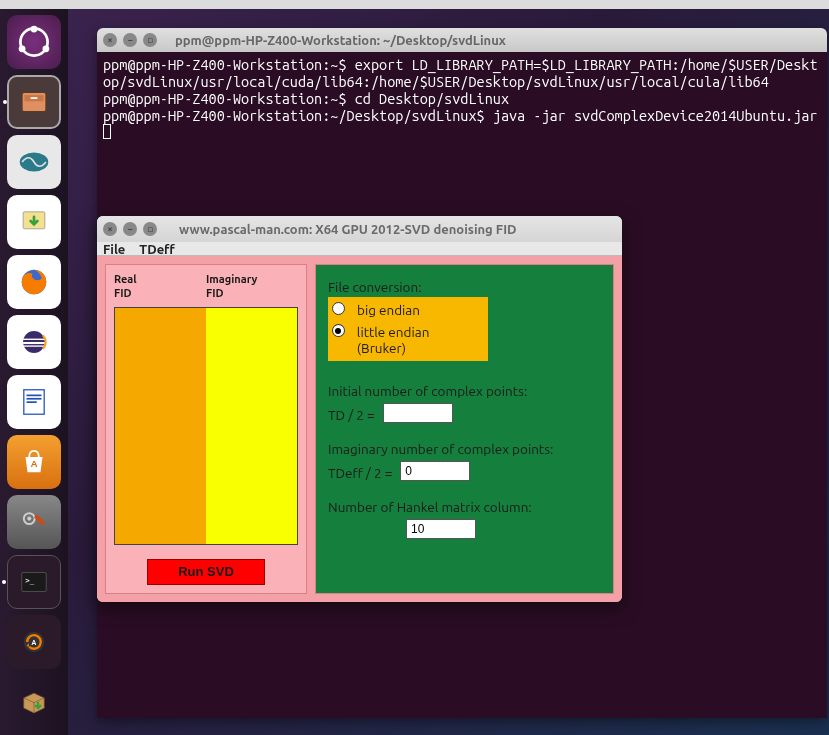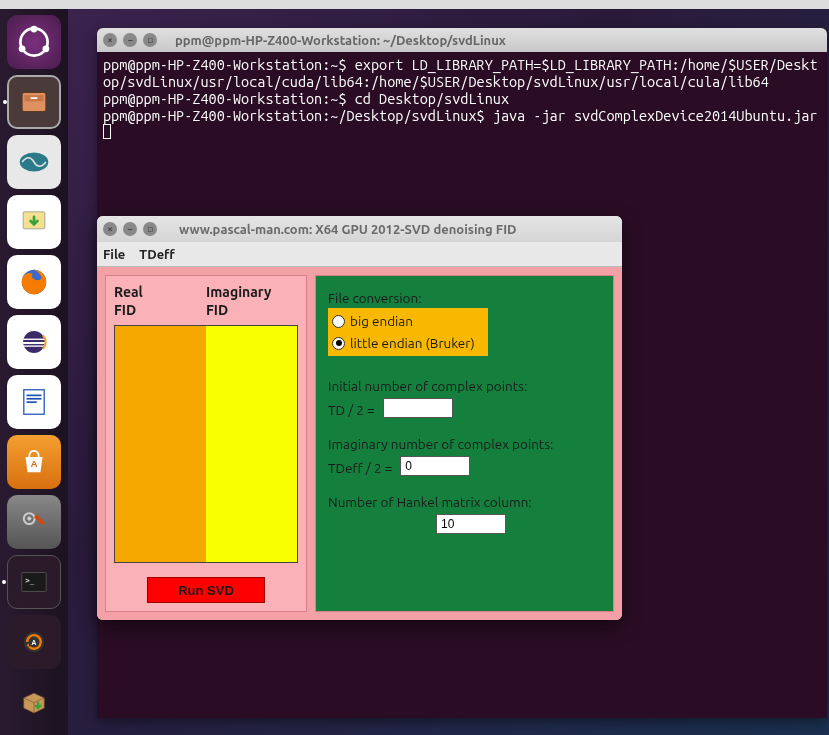--- a/index.html
+++ b/index.html
@@ -120,21 +120,21 @@
     background: linear-gradient(#e5e5e5,#d5d5d5);
     display: flex;
     align-items: center;
     padding: 0 6px;
     gap: 6px;
     font-size: 13px;
     font-weight: bold;
     color: #6a6a6a;
   }
   .menubar {
-    height: 25px;
+    height: 14px;
     background: #e8e8e8;
     display: flex;
     align-items: center;
     padding: 0 6px;
     gap: 14px;
     border-bottom: 1px solid #bbb;
     font-size: 13px;
     font-weight: bold;
     color: #222;
   }
@@ -154,21 +154,21 @@
     align-items: center;
   }
   .fid-headers {
     width: 100%;
     display: flex;
     margin-bottom: 6px;
   }
   .fid-headers > div {
     flex: 1;
     font-weight: bold;
-    font-size: 14px;
+    font-size: 11px;
     color: #1a1a1a;
     line-height: 1.25;
   }
   .fid-box {
     width: 184px;
     height: 238px;
     border: 1px solid #444;
     display: flex;
   }
   .fid-real { flex:1; background: #f5a900; }
@@ -193,22 +193,21 @@
     color: #1a1a1a;
   }
   .radio-group {
     display: inline-block;
     background: #f9b800;
     padding: 2px 0;
     margin-bottom: 16px;
   }
   .radio-row {
     display: flex;
-    align-items: center;
-    gap: 5px;
+    gap: 12px;
     padding: 3px 8px 3px 4px;
     width: 160px;
   }
   .radiodot {
     width: 13px;height:13px;border-radius:50%;
     border: 1.5px solid #333;background:#fff;
     display:flex;align-items:center;justify-content:center;
   }
   .radiodot.sel::after{content:"";width:6px;height:6px;border-radius:50%;background:#000;}
   .form-row { margin-top: 6px; margin-bottom: 18px; }
@@ -382,19 +381,19 @@
       <div class="form-row">
         <div class="form-label">Imaginary number of complex points:</div>
         <div class="inline">
           <span>TDeff / 2 =</span>
           <input class="txt-input" value="0" style="">
         </div>
       </div>
 
       <div class="form-row" style="margin-bottom:4px">
         <div class="form-label">Number of Hankel matrix column:</div>
-        <div class="inline" style="margin-left:108px">
+        <div class="inline" style="margin-left:78px">
           <input class="txt-input" value="10" style="">
         </div>
       </div>
     </div>
   </div>
 </div>
 
 </body></html>

